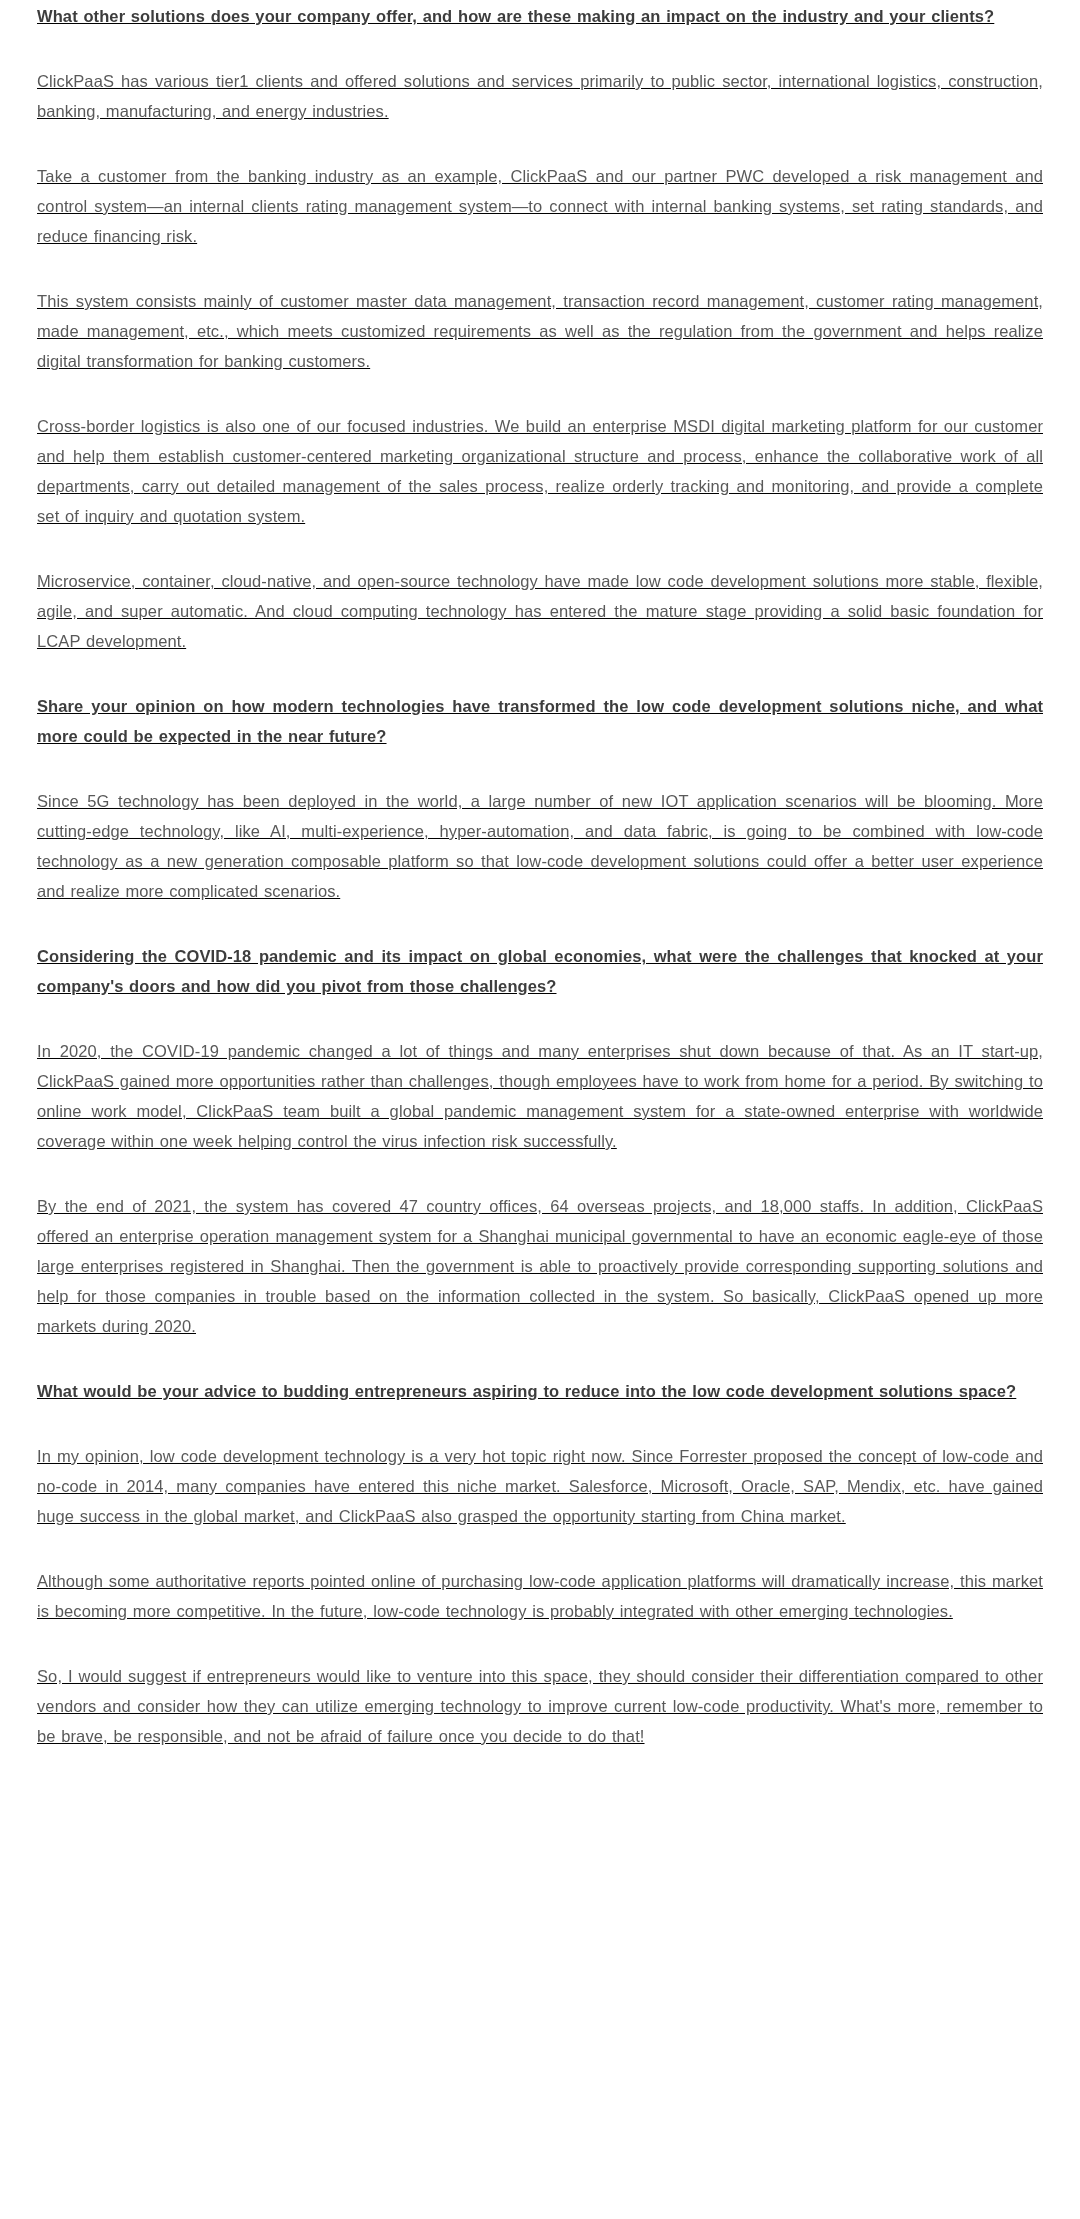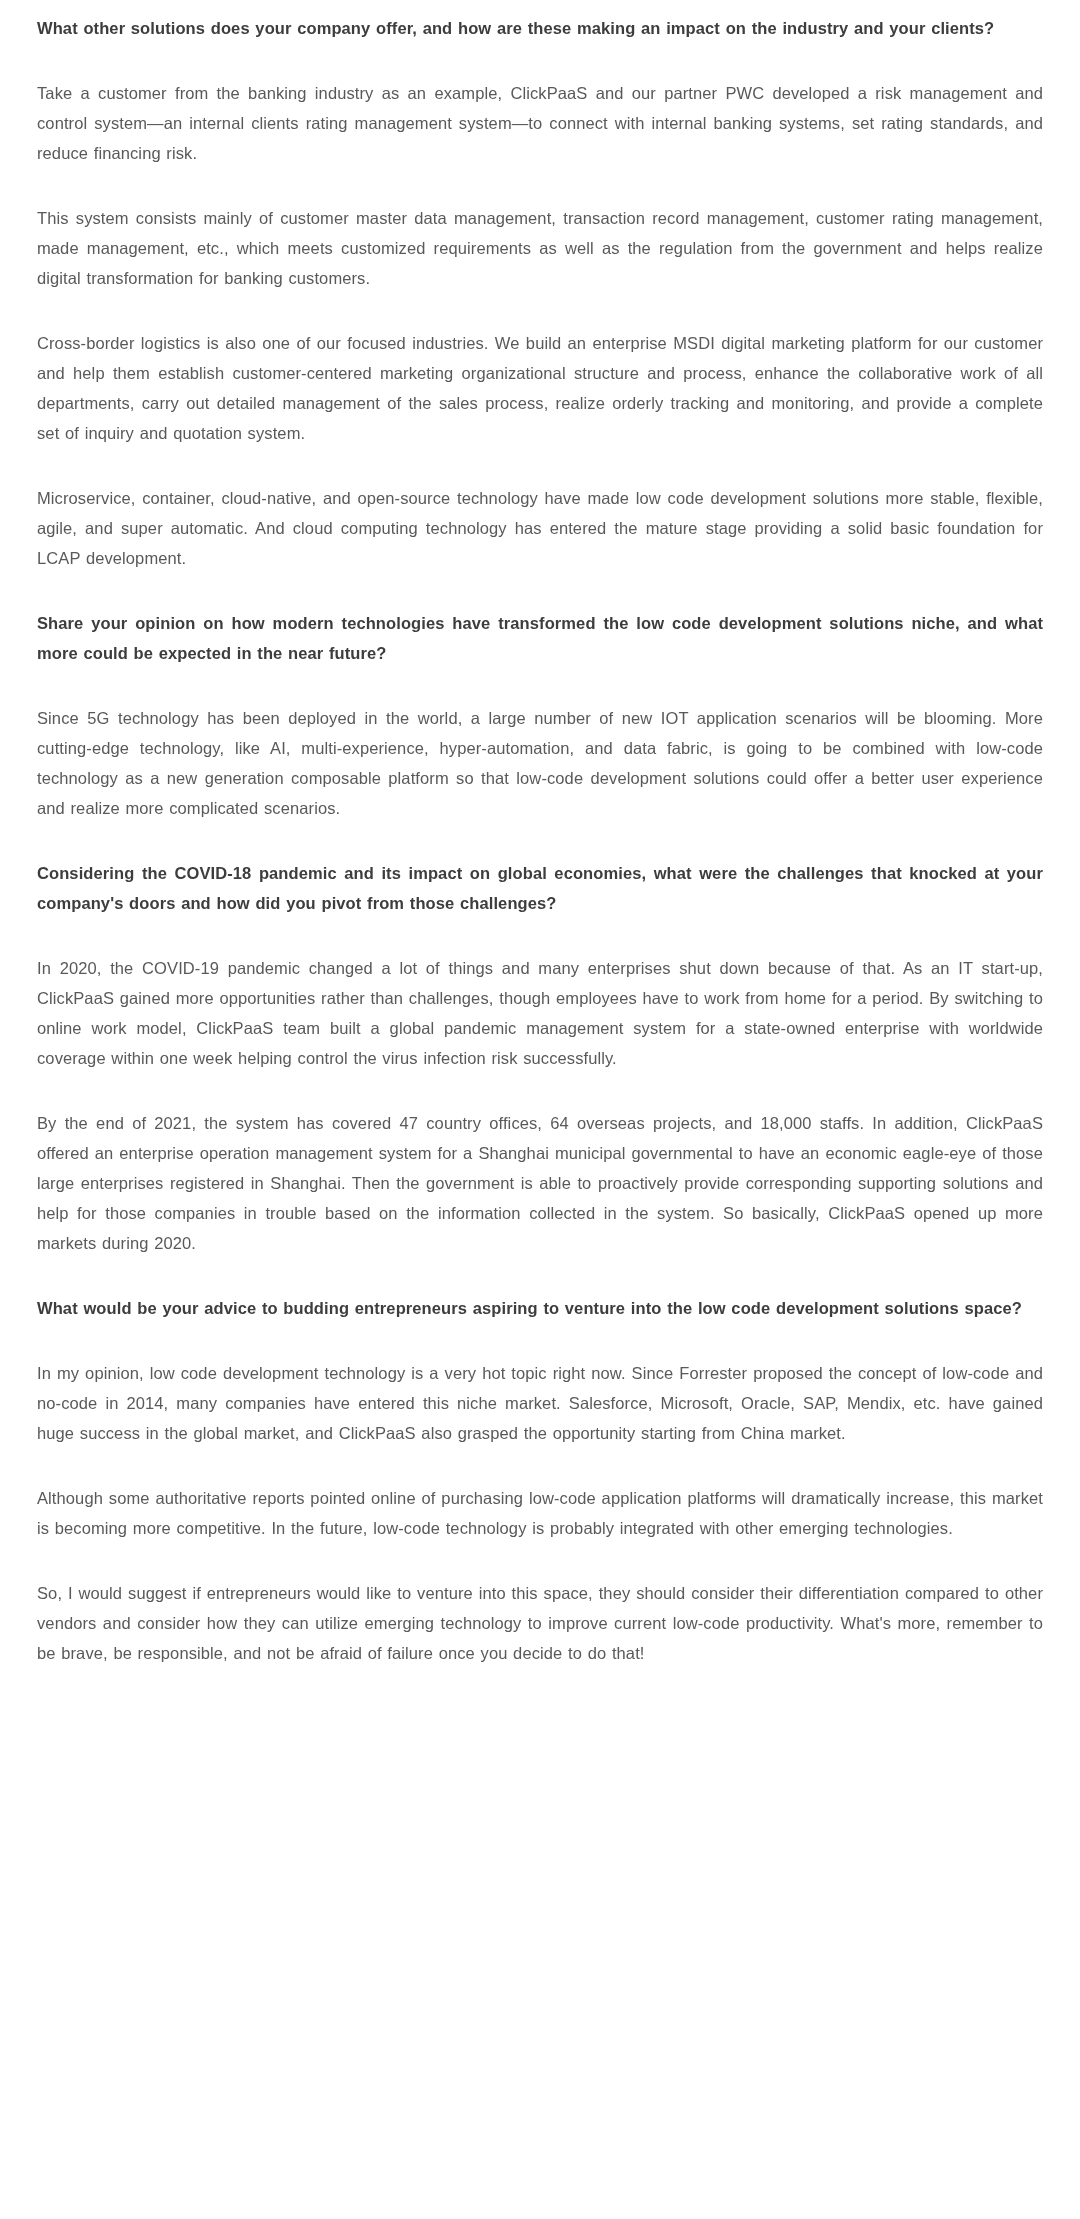--- a/index.html
+++ b/index.html
@@ -12,22 +12,23 @@
     margin: 0;
     padding: 0;
     background: var(--bg);
   }
   body {
     width: 1080px;
     min-height: 2219px;
   }
   .page {
     width: 1080px;
-    padding: 13px 37px 20px 37px;
+    padding: 1px 37px 20px 37px;
     background: var(--bg);
+    text-decoration: underline;
   }
   .block {
     font-family: "Liberation Sans", sans-serif;
     font-size: 16.5px;
     line-height: 30px;
     text-align: justify;
     margin: 0 0 35px 0;
     letter-spacing: 0.1px;
     word-spacing: 1px;
   }
@@ -36,26 +37,27 @@
   .question {
     color: var(--heading-text);
     font-weight: bold;
   }
 </style>
 </head>
 <body>
 
 <div class="page">
   <p class="block question">What other solutions does your company offer, and how are these making an impact on the industry and your clients?</p>
+  <p class="block paragraph">ClickPaaS has various tier1 clients and offered solutions and services primarily to public sector, international logistics, construction, banking, manufacturing, and energy industries.</p>
   <p class="block paragraph">Take a customer from the banking industry as an example, ClickPaaS and our partner PWC developed a risk management and control system—an internal clients rating management system—to connect with internal banking systems, set rating standards, and reduce financing risk.</p>
   <p class="block paragraph">This system consists mainly of customer master data management, transaction record management, customer rating management, made management, etc., which meets customized requirements as well as the regulation from the government and helps realize digital transformation for banking customers.</p>
   <p class="block paragraph">Cross-border logistics is also one of our focused industries. We build an enterprise MSDI digital marketing platform for our customer and help them establish customer-centered marketing organizational structure and process, enhance the collaborative work of all departments, carry out detailed management of the sales process, realize orderly tracking and monitoring, and provide a complete set of inquiry and quotation system.</p>
   <p class="block paragraph">Microservice, container, cloud-native, and open-source technology have made low code development solutions more stable, flexible, agile, and super automatic. And cloud computing technology has entered the mature stage providing a solid basic foundation for LCAP development.</p>
   <p class="block question">Share your opinion on how modern technologies have transformed the low code development solutions niche, and what more could be expected in the near future?</p>
   <p class="block paragraph">Since 5G technology has been deployed in the world, a large number of new IOT application scenarios will be blooming. More cutting-edge technology, like AI, multi-experience, hyper-automation, and data fabric, is going to be combined with low-code technology as a new generation composable platform so that low-code development solutions could offer a better user experience and realize more complicated scenarios.</p>
   <p class="block question">Considering the COVID-18 pandemic and its impact on global economies, what were the challenges that knocked at your company's doors and how did you pivot from those challenges?</p>
   <p class="block paragraph">In 2020, the COVID-19 pandemic changed a lot of things and many enterprises shut down because of that. As an IT start-up, ClickPaaS gained more opportunities rather than challenges, though employees have to work from home for a period. By switching to online work model, ClickPaaS team built a global pandemic management system for a state-owned enterprise with worldwide coverage within one week helping control the virus infection risk successfully.</p>
   <p class="block paragraph">By the end of 2021, the system has covered 47 country offices, 64 overseas projects, and 18,000 staffs. In addition, ClickPaaS offered an enterprise operation management system for a Shanghai municipal governmental to have an economic eagle-eye of those large enterprises registered in Shanghai. Then the government is able to proactively provide corresponding supporting solutions and help for those companies in trouble based on the information collected in the system. So basically, ClickPaaS opened up more markets during 2020.</p>
-  <p class="block question">What would be your advice to budding entrepreneurs aspiring to venture into the low code development solutions space?</p>
+  <p class="block question">What would be your advice to budding entrepreneurs aspiring to reduce into the low code development solutions space?</p>
   <p class="block paragraph">In my opinion, low code development technology is a very hot topic right now. Since Forrester proposed the concept of low-code and no-code in 2014, many companies have entered this niche market. Salesforce, Microsoft, Oracle, SAP, Mendix, etc. have gained huge success in the global market, and ClickPaaS also grasped the opportunity starting from China market.</p>
   <p class="block paragraph">Although some authoritative reports pointed online of purchasing low-code application platforms will dramatically increase, this market is becoming more competitive. In the future, low-code technology is probably integrated with other emerging technologies.</p>
   <p class="block paragraph">So, I would suggest if entrepreneurs would like to venture into this space, they should consider their differentiation compared to other vendors and consider how they can utilize emerging technology to improve current low-code productivity. What's more, remember to be brave, be responsible, and not be afraid of failure once you decide to do that!</p>
 </div>
 
 </body></html>

